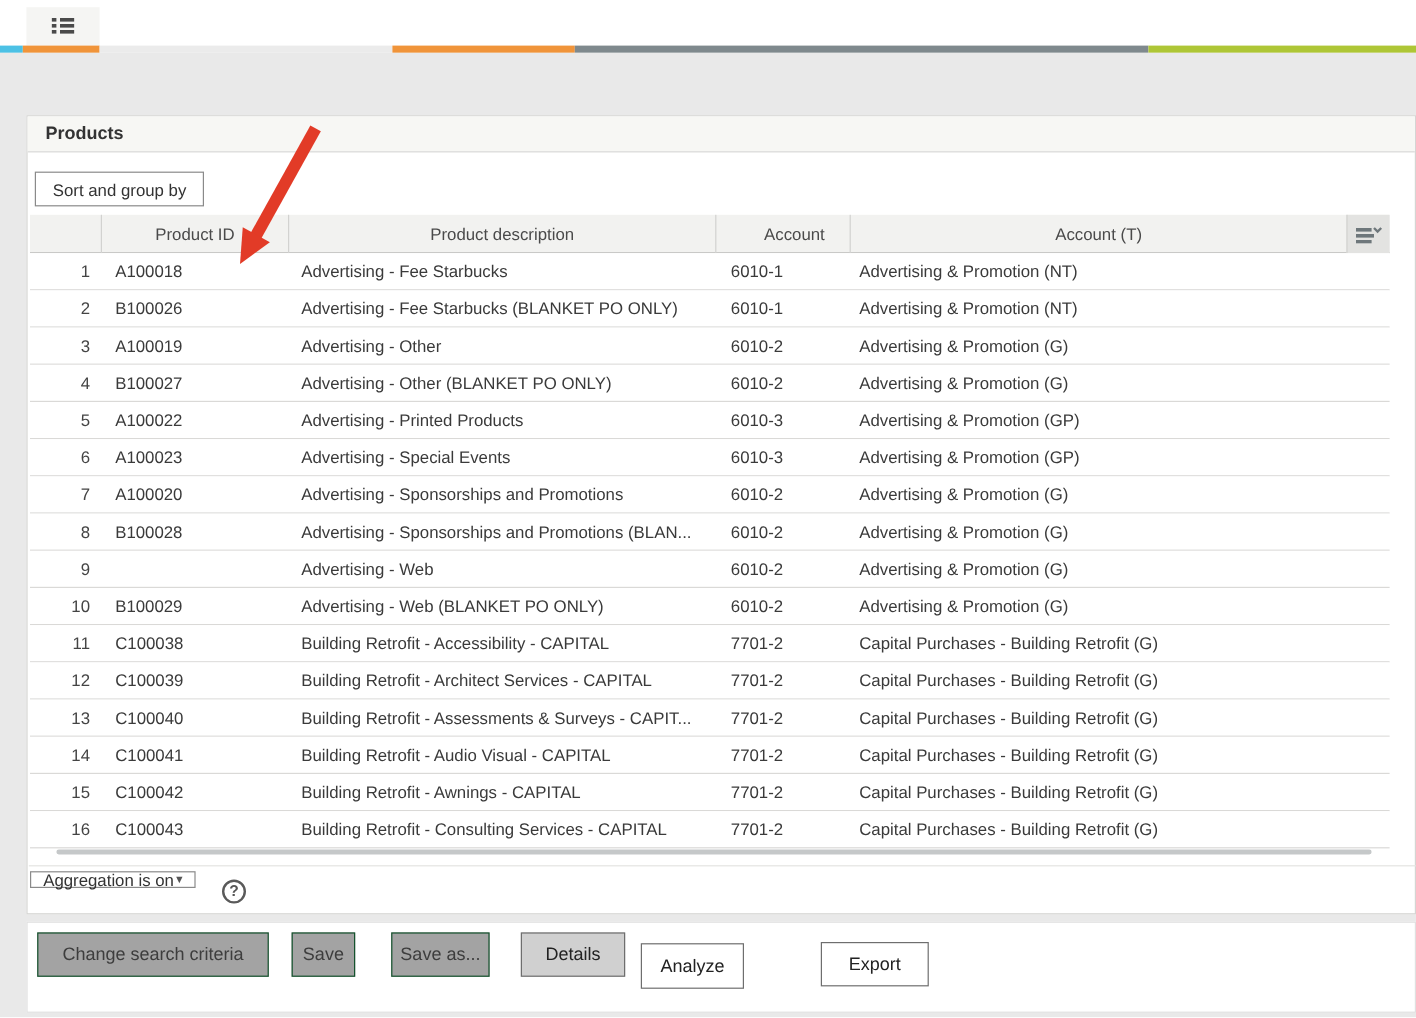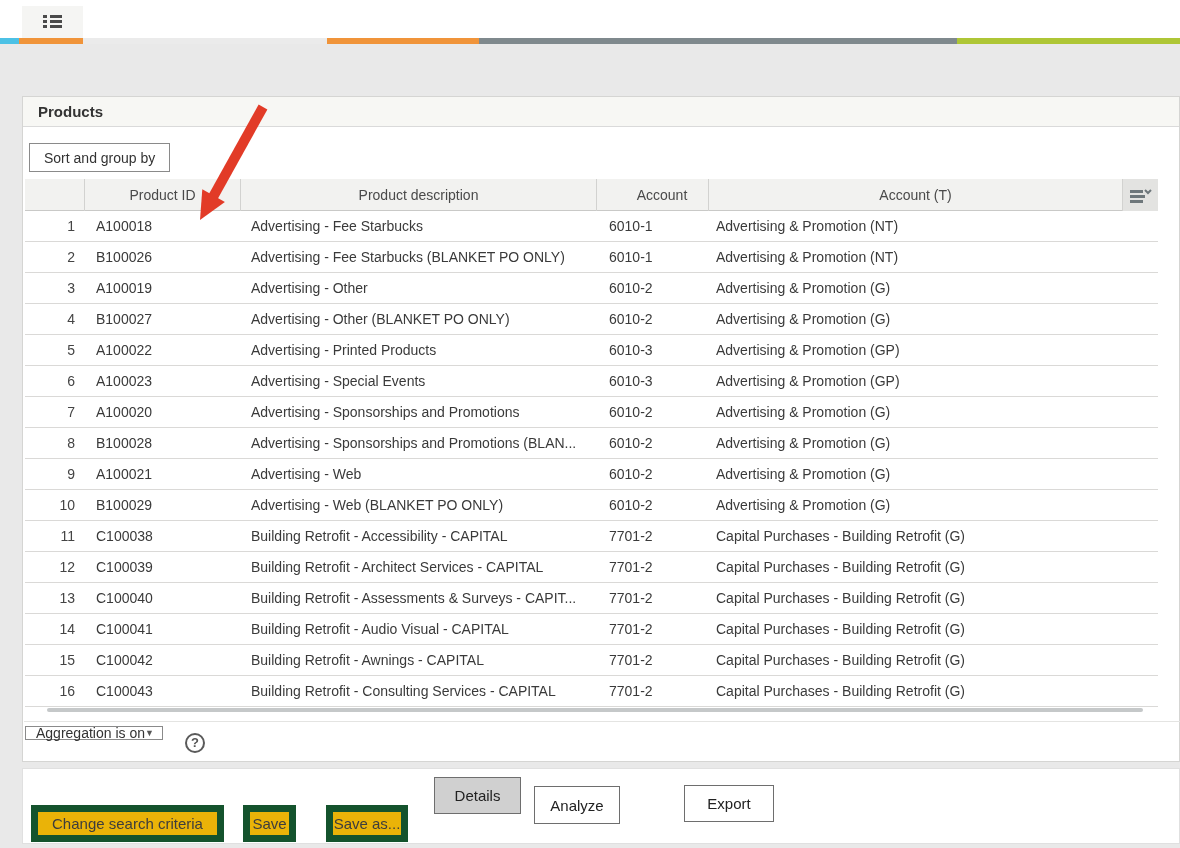--- a/index.html
+++ b/index.html
@@ -72,21 +72,21 @@
   .aggbtn .caret { font-size:9px; color:#555; }
   .helpicon { position:absolute; left:162px; top:636px; width:20px; height:20px; border:2px solid #5a5a5a;
               border-radius:50%; text-align:center; line-height:16px; font-size:13px; font-weight:bold;
               color:#555; cursor:pointer; }
 
   
   .actions-panel { position:absolute; left:22px; top:768px; width:1158px; height:76px;
                    background:#ffffff; border:1px solid #e0e0e0; }
   .abtn { position:absolute; font-family:"Liberation Sans", sans-serif; font-size:15px; color:#3d3d3d;
           cursor:pointer; }
-  .abtn-flat { background:#eab308; border:7px solid #14532d;margin-top:28px; }
+  .abtn-flat { background:#a3a3a3; border:1px solid #14532d; }
   .abtn-outline { background:#ffffff; border:1px solid #6e6e6e; color:#222; }
   .btn-change { left:8px;  top:8px;  width:193px; height:37px; }
   .btn-save   { left:220px; top:8px; width:53px;  height:37px; }
   .btn-saveas { left:303px; top:8px; width:82px;  height:37px; }
   .btn-details{ left:411px; top:8px; width:87px;  height:37px; background:#d0d0d0; border:1px solid #6e6e6e; color:#222; }
   .btn-analyze{ left:511px; top:17px; width:86px;  height:38px; }
   .btn-export { left:616px; top:16px; width:90px; height:37px;margin-left:45px; }
 
   
   .arrow-svg { position:absolute; left:0; top:0; width:1180px; height:848px; pointer-events:none; z-index:50; }
@@ -198,21 +198,20 @@
         </div>
         <div class="grow">
           <div class="cell c-num">8</div>
           <div class="cell c-pid">B100028</div>
           <div class="cell c-desc">Advertising - Sponsorships and Promotions (BLAN...</div>
           <div class="cell c-acct">6010-2</div>
           <div class="cell c-acctt">Advertising &amp; Promotion (G)</div>
         </div>
         <div class="grow">
           <div class="cell c-num">9</div>
-          <div class="cell c-pid">A100021</div>
           <div class="cell c-desc">Advertising - Web</div>
           <div class="cell c-acct">6010-2</div>
           <div class="cell c-acctt">Advertising &amp; Promotion (G)</div>
         </div>
         <div class="grow">
           <div class="cell c-num">10</div>
           <div class="cell c-pid">B100029</div>
           <div class="cell c-desc">Advertising - Web (BLANKET PO ONLY)</div>
           <div class="cell c-acct">6010-2</div>
           <div class="cell c-acctt">Advertising &amp; Promotion (G)</div>

